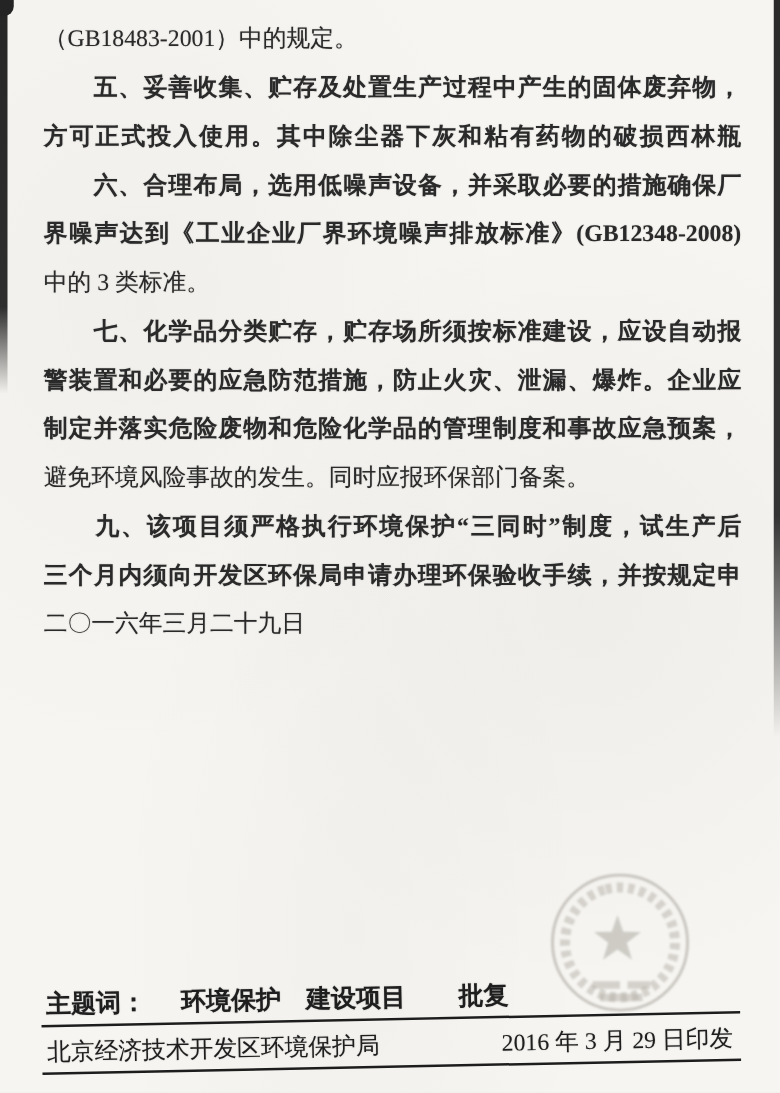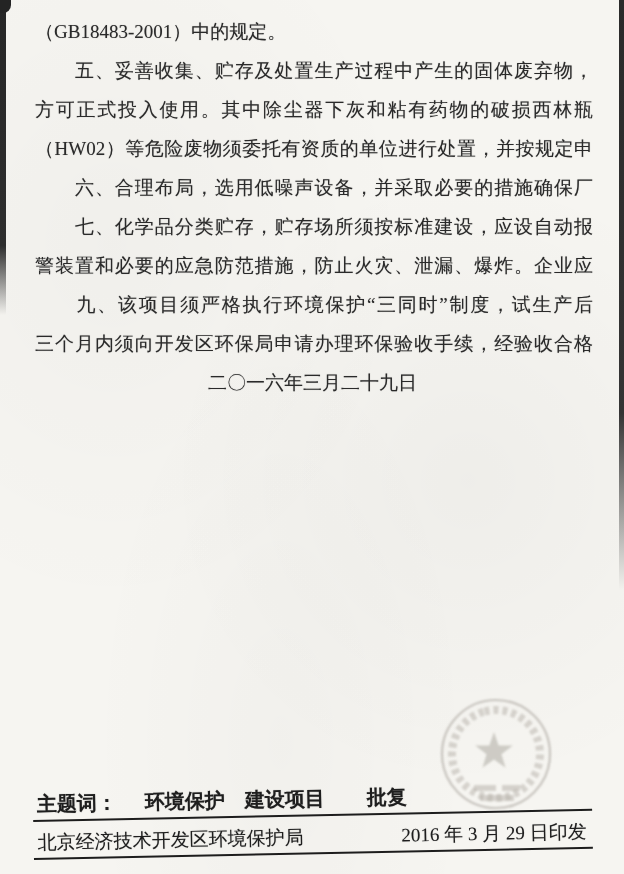--- a/index.html
+++ b/index.html
@@ -37,23 +37,23 @@
   
   .body-text{
     position:absolute;left:35px;top:12px;width:558px;z-index:2;
     color:#2a2a2a;
   }
   .line{
     height:39px;line-height:39px;font-size:19px;
     text-shadow:0 0 1px rgba(40,40,40,.35);
     white-space:nowrap;
   }
-  .line.fill{white-space:normal;text-align:justify;text-align-last:justify;}
+  .line.fill{white-space:normal;text-align:justify;text-align-last:justify;font-weight:bold;}
   .line.end{text-align:left;}
-  .line.right{text-align:center;padding-right:3px;}
+  .line.right{text-align:left;padding-right:3px;}
   
   .bottom-block{
     position:absolute;left:34px;top:791px;width:559px;z-index:3;
     transform:rotate(-1.15deg);transform-origin:0 100%;
     color:#1e1e1e;
   }
   .subject-row{
     display:flex;align-items:baseline;
     font-weight:bold;font-size:20px;line-height:26px;height:26px;
     text-shadow:0 0 1px rgba(30,30,30,.4);
@@ -96,26 +96,29 @@
         <line x1="66" y1="92" x2="84" y2="92"></line>
         <line x1="44" y1="102" x2="78" y2="102"></line>
       </g>
     </g>
   </svg>
 
   <div class="body-text" id="bodyLines">
       <div class="line end">（GB18483-2001）中的规定。</div>
       <div class="line fill">　　五、妥善收集、贮存及处置生产过程中产生的固体废弃物，</div>
       <div class="line fill">方可正式投入使用。其中除尘器下灰和粘有药物的破损西林瓶</div>
-      <div class="line fill">（HW02）等危险废物须委托有资质的单位进行处置，并按规定申</div>
       <div class="line fill">　　六、合理布局，选用低噪声设备，并采取必要的措施确保厂</div>
+      <div class="line fill">界噪声达到《工业企业厂界环境噪声排放标准》(GB12348-2008)</div>
+      <div class="line end">中的 3 类标准。</div>
       <div class="line fill">　　七、化学品分类贮存，贮存场所须按标准建设，应设自动报</div>
       <div class="line fill">警装置和必要的应急防范措施，防止火灾、泄漏、爆炸。企业应</div>
+      <div class="line fill">制定并落实危险废物和危险化学品的管理制度和事故应急预案，</div>
+      <div class="line end">避免环境风险事故的发生。同时应报环保部门备案。</div>
       <div class="line fill">　　九、该项目须严格执行环境保护“三同时”制度，试生产后</div>
-      <div class="line fill">三个月内须向开发区环保局申请办理环保验收手续，经验收合格</div>
+      <div class="line fill">三个月内须向开发区环保局申请办理环保验收手续，并按规定申</div>
       <div class="line right">二〇一六年三月二十九日</div>
     </div>
 
   <div class="bottom-block">
     <div class="subject-row">
       <span class="subject-label">主题词：</span>
       <span class="kw">环境保护</span>
       <span class="kw">建设项目</span>
       <span class="kw kw-last">批复</span>
     </div>

